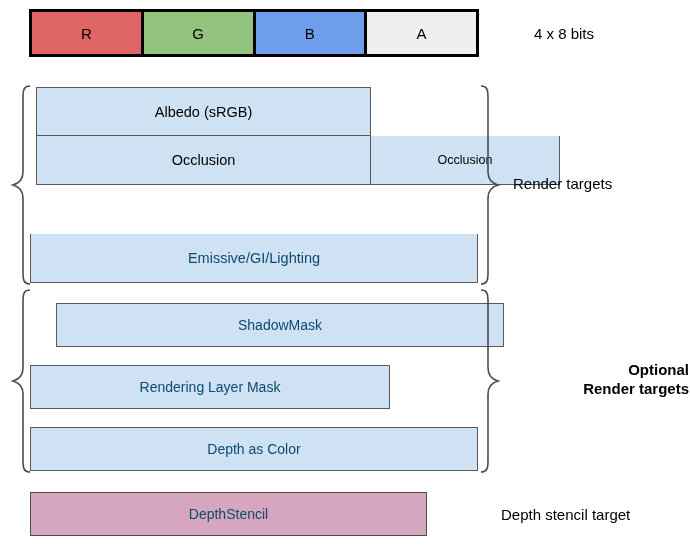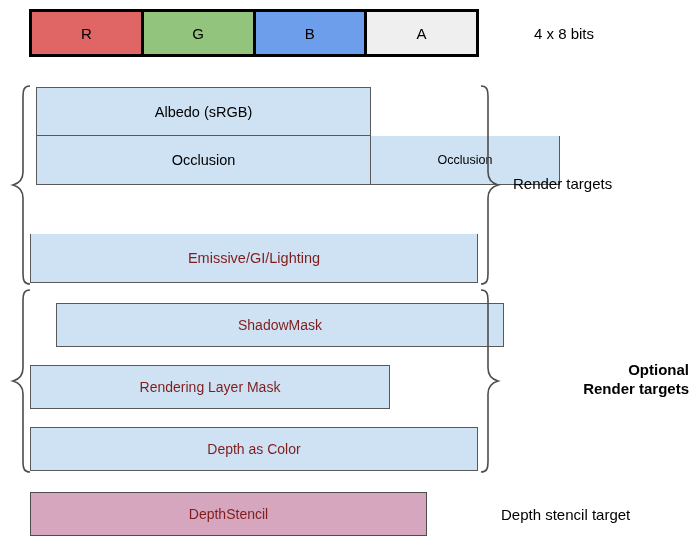--- a/index.html
+++ b/index.html
@@ -54,21 +54,21 @@
   
   .dbox {
     position: absolute;
     background: #cfe2f3;
     border: 1.5px solid #595959;
     box-sizing: border-box;
     display: flex;
     align-items: center;
     justify-content: center;
     font-size: 14px;
-    color: #7f1d1d;
+    color: #0c4a6e;
   }
   .pinkbox {
     background: #d5a6bd;
     border: 1.5px solid #4d4d4d;
   }
 
   
   .rt-row {
     position: absolute;
     left: 36px;

